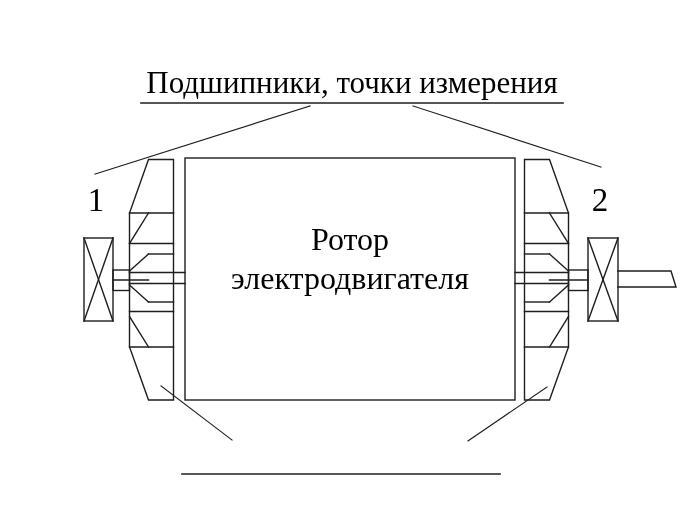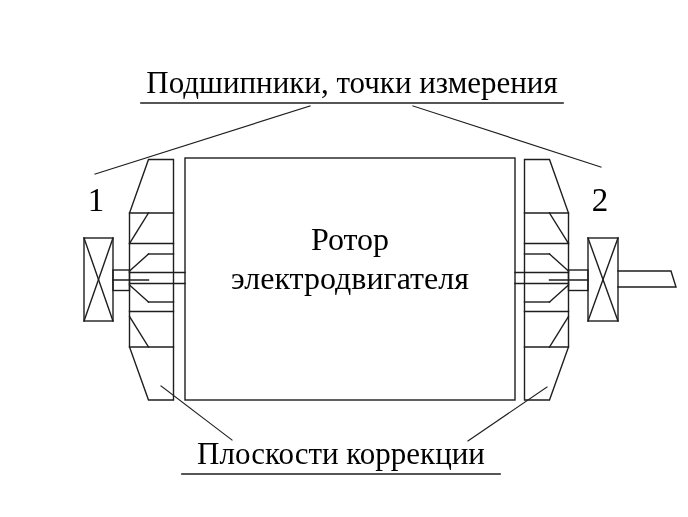--- a/index.html
+++ b/index.html
@@ -112,14 +112,13 @@
 
   <div class="txt label1">1</div>
 
   <div class="txt label2">2</div>
 
   <div class="txt rline1">Ротор</div>
 
   <div class="txt rline2">электродвигателя</div>
 
 
-  <div class="txt bottom">Плоскости коррекции</div>
 </div>
 
 </body></html>

